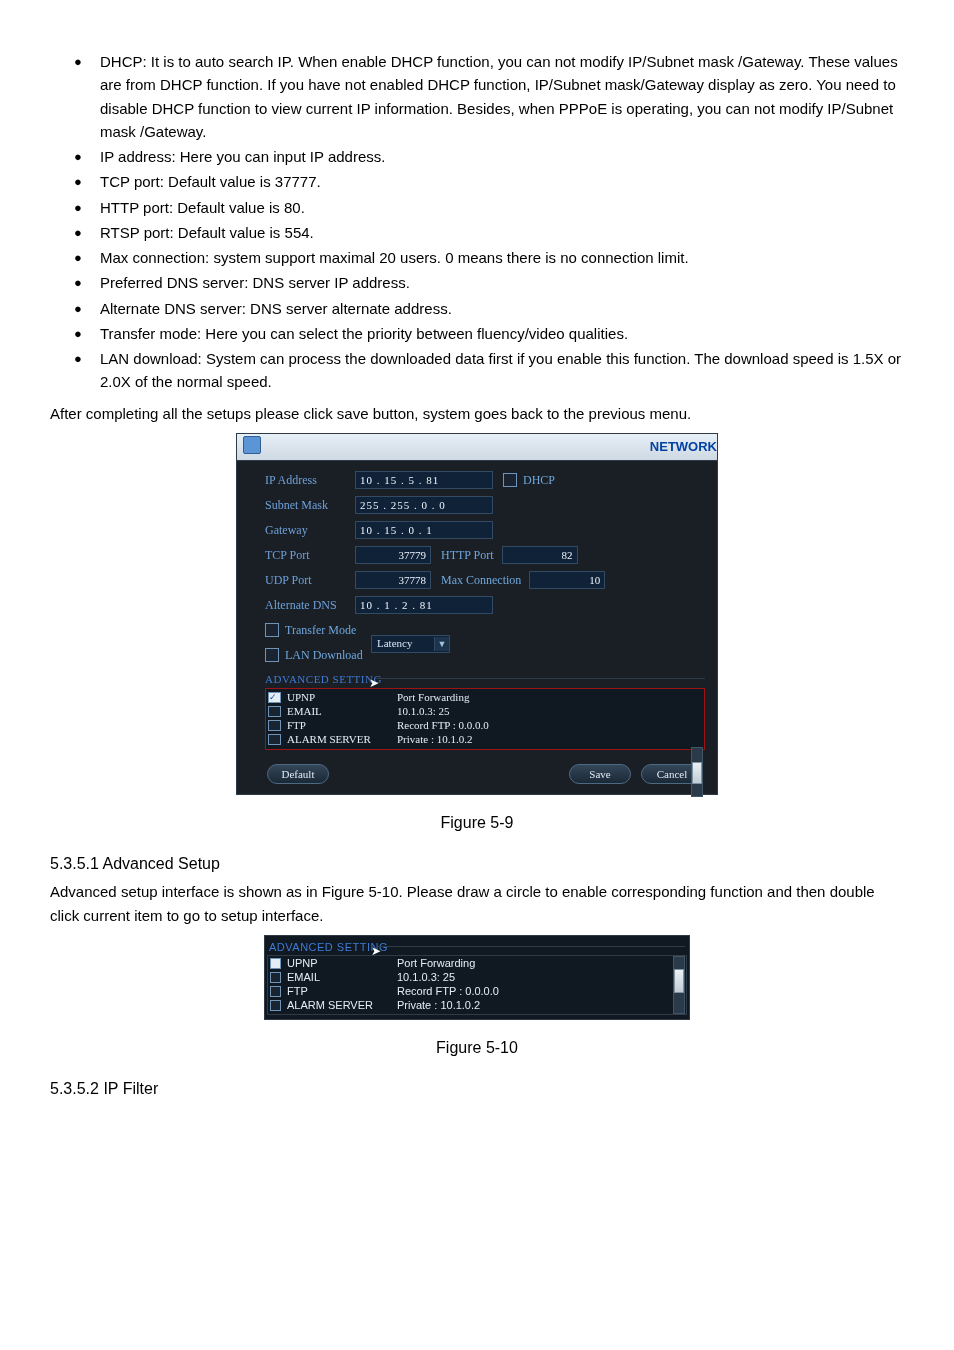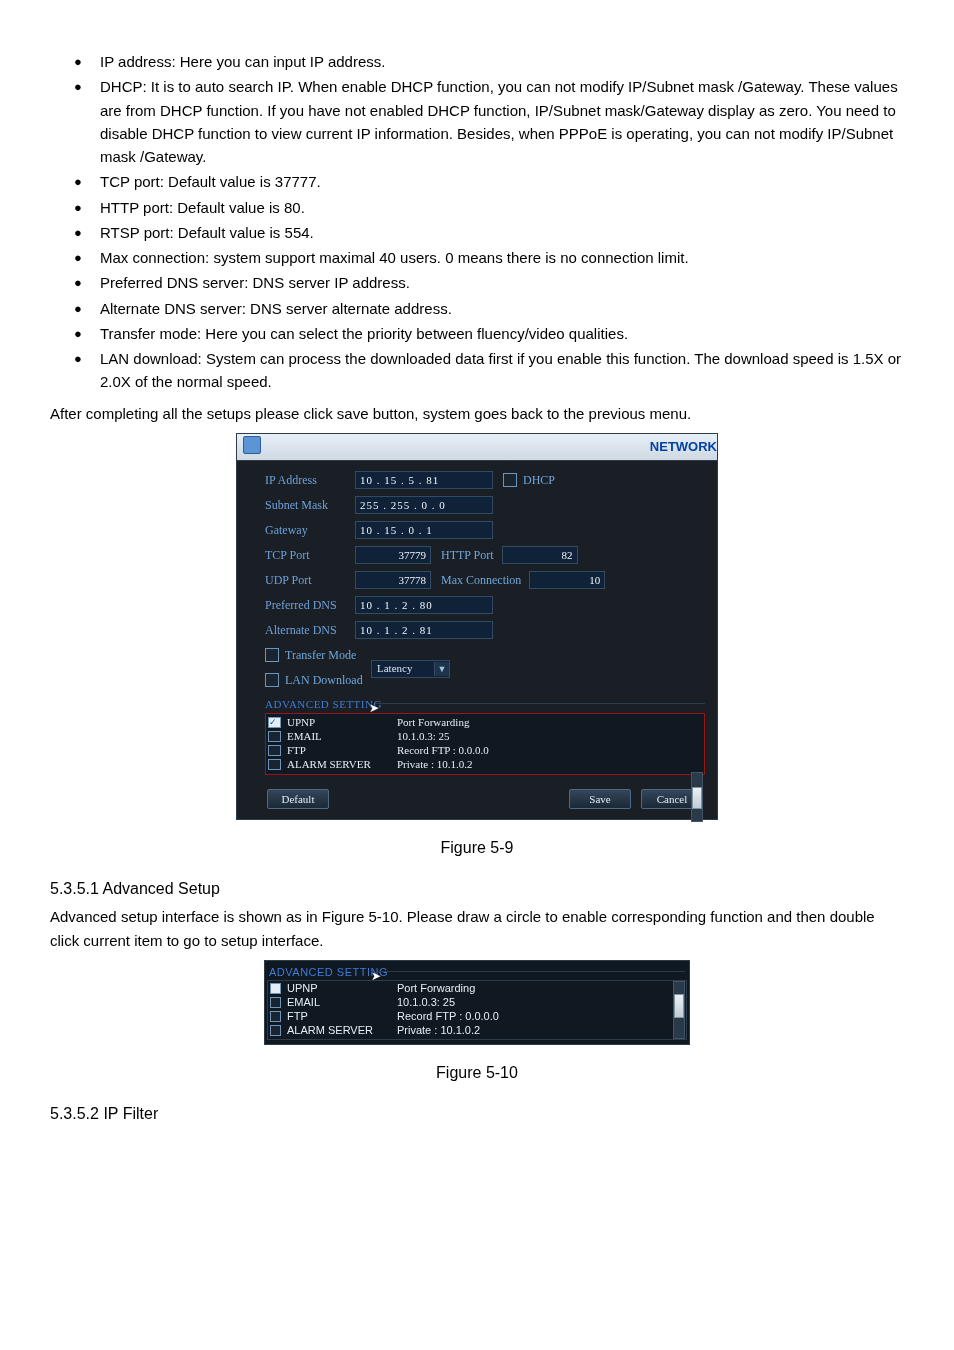--- a/index.html
+++ b/index.html
@@ -117,21 +117,21 @@
   .adv-list .scroll .thumb{
     width:8px; height:20px; background:linear-gradient(#ecf1f5,#c1ccd6);
     border:1px solid #7f92a2; margin:14px auto 0 auto;
   }
   .nw-buttons {
     display:flex; justify-content:space-between; margin-top:14px; padding:0 2px 2px 2px;
   }
   .nw-btn {
     background:linear-gradient(#34465a,#1b2936);
     border:1px solid #4e6a83; color:#e0eaf3; width:60px; height:18px;
-    font-size:11px; text-align:center; line-height:18px; border-radius:2px;
+    font-size:11px; text-align:center; line-height:18px; border-radius:10px;
   }
   .nw-btn-group { display:flex; gap:10px;}
   .fig510-wrap {
     width: 420px; margin:4px auto 2px auto;
     background:#101821; border:1px solid #2f3b47;
     font-size:11px; color:#fff; padding:2px 2px 4px 2px;
     position:relative;
   }
   .fig510-header{
     color:#3f7bd4; font-size:11px; letter-spacing:0.5px; padding:1px 0 0 2px;
@@ -144,26 +144,26 @@
      position:absolute; right:1px; top:0; bottom:0; width:10px; background:#2b3a49;
      border:1px solid #415568;
   }
   .fig510-list .scroll .thumb{width:8px; height:22px; background:linear-gradient(#ecf1f5,#c1ccd6);
     border:1px solid #7f92a2; margin:12px auto 0 auto;}
 </style>
 </head>
 <body>
 
 <ul class="bullets">
+  <li><span>DHCP: It is to auto search IP. When enable DHCP function, you can not modify IP/Subnet mask /Gateway. These values are from DHCP function. If you have not enabled DHCP function, IP/Subnet mask/Gateway display as zero. You need to disable DHCP function to view current IP information.  Besides, when PPPoE is operating, you can not modify IP/Subnet mask /Gateway.</span></li>
   <li><span>IP address: Here you can input IP address.</span></li>
-  <li><span>DHCP: It is to auto search IP. When enable DHCP function, you can not modify IP/Subnet mask /Gateway. These values are from DHCP function. If you have not enabled DHCP function, IP/Subnet mask/Gateway display as zero. You need to disable DHCP function to view current IP information.  Besides, when PPPoE is operating, you can not modify IP/Subnet mask /Gateway.</span></li>
   <li><span>TCP port: Default value is 37777.</span></li>
   <li><span>HTTP port: Default value is 80.</span></li>
   <li><span>RTSP port: Default value is 554.</span></li>
-  <li><span>Max connection: system support maximal 40 users. 0 means there is no connection limit.</span></li>
+  <li><span>Max connection: system support maximal 20 users. 0 means there is no connection limit.</span></li>
   <li><span>Preferred DNS server: DNS server IP address.</span></li>
   <li><span>Alternate DNS server: DNS server alternate address.</span></li>
   <li><span>Transfer mode: Here you can select the priority between fluency/video qualities.</span></li>
   <li><span>LAN download: System can process the downloaded data first if you enable this function. The download speed is 1.5X or 2.0X of the normal speed.</span></li>
 </ul>
 
 <p class="flow">After completing all the setups please click save button, system goes back to the previous menu.</p>
 
 <div class="nw-window">
   <div class="nw-title">
@@ -189,24 +189,20 @@
       <span class="nw-label">TCP Port</span>
       <span class="nw-input small-box">37779</span>
       <span class="mid-text">HTTP Port</span>
       <span class="nw-input small-box">82</span>
     </div>
     <div class="nw-row">
       <span class="nw-label">UDP Port</span>
       <span class="nw-input small-box">37778</span>
       <span class="mid-text">Max Connection</span>
       <span class="nw-input small-box">10</span>
-    </div>
-    <div class="nw-row">
-      <span class="nw-label">Preferred DNS</span>
-      <span class="nw-input ip-box">10   .   1    .   2   .  80</span>
     </div>
     <div class="nw-row">
       <span class="nw-label">Alternate DNS</span>
       <span class="nw-input ip-box">10   .   1    .   2   .  81</span>
     </div>
     <div class="nw-row">
       <span class="chkbox" style="margin-left:0"></span>
       <span class="chk-label" style="width:86px; display:inline-block;">Transfer Mode</span>
       <span class="select-box">
         <span>Latency</span>

